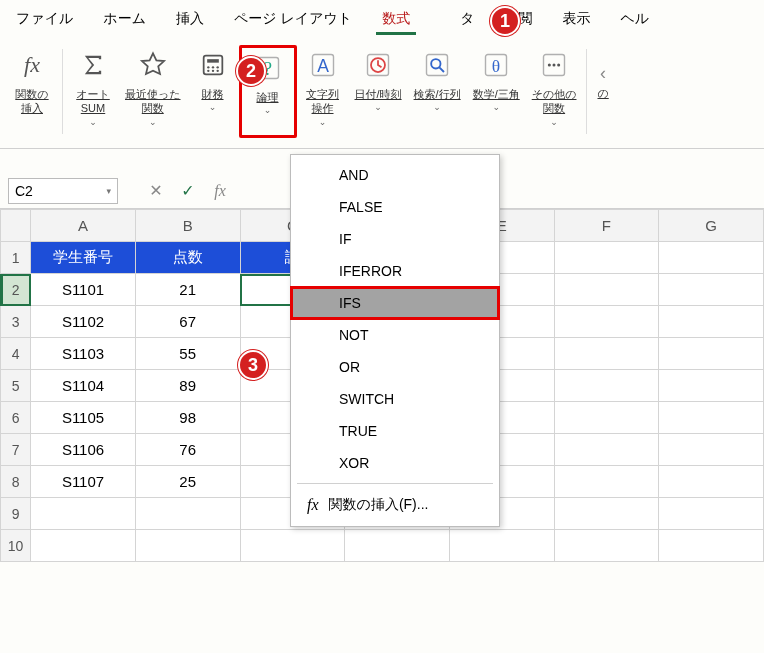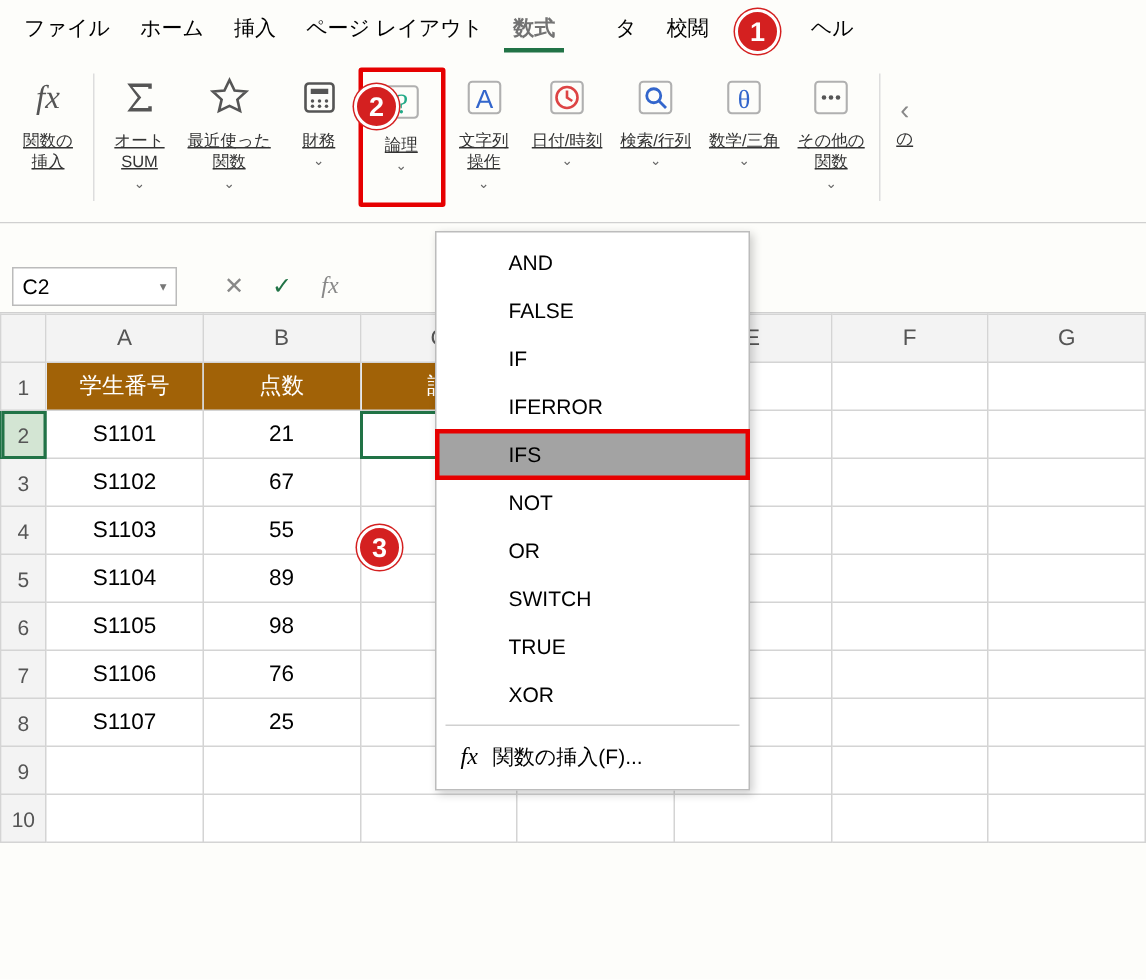--- a/index.html
+++ b/index.html
@@ -8,26 +8,26 @@
     font-size: 13px;
     background: #fdfdfa;
     width: 764px;
     height: 653px;
     overflow: hidden;
     position: relative;
   }
   
   .tabs {
     display: flex;
-    gap: 8px;
+    gap: 18px;
     padding: 6px 10px 4px 10px;
     font-size: 14px;
   }
   .tab { padding: 4px 6px; cursor: pointer; }
-  .tab.active { border-bottom: 3px solid #217346; color: #737373; font-weight: 700; }
+  .tab.active { border-bottom: 3px solid #217346; color: #b91c1c; font-weight: 400; }
   
   .ribbon {
     display: flex;
     padding: 6px 6px 10px 6px;
     border-bottom: 1px solid #d0d0d0;
     background: #fdfdfa;
     height: 110px;
   }
   .rgroup {
     display: flex;
@@ -92,21 +92,21 @@
   }
   table.grid th {
     background:#f3f3f3; font-weight:400; color:#555;
   }
   table.grid th.corner { background:#f3f3f3; }
   table.grid .rowhdr {
     background:#f3f3f3; width:30px; text-align:center; color:#555; font-size:14px;
   }
   table.grid .rowhdr.sel { background:#d3e5d3; border:1px solid #217346;}
   table.grid .colhdr { width:104px; }
-  table.grid td.hdrcell { background:#a16207; color:#fff; }
+  table.grid td.hdrcell { background:#1d4ed8; color:#fff; }
   table.grid td.sel {
     outline:2px solid #217346; outline-offset:-2px; background:#fff;
   }
   
   .dropdown {
     position:absolute;
     left:290px; top:142px;
     width:210px;
     background:#fff;
     border:1px solid #bcbcbc;

